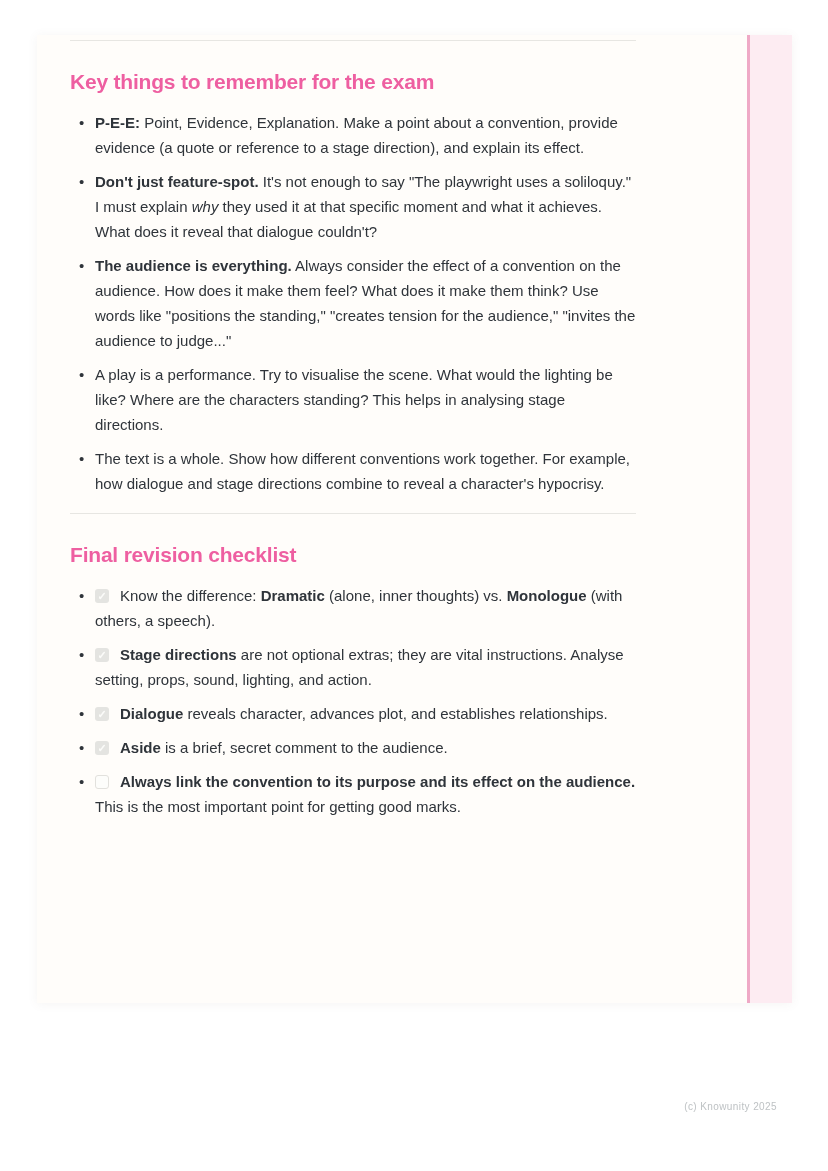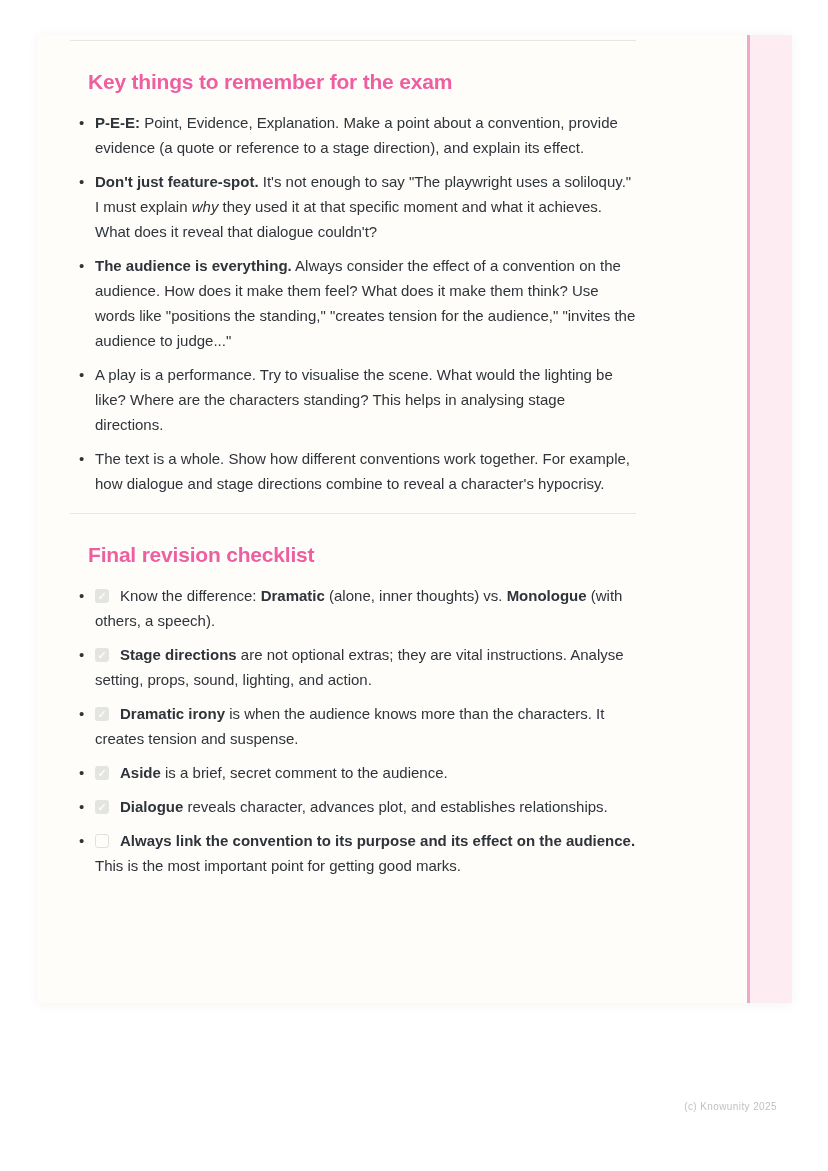--- a/index.html
+++ b/index.html
@@ -46,21 +46,21 @@
     width: 100%;
   }
   .divider.first { margin-top: 5px; }
   .divider.second { margin-top: 17px; }
   h2.section-title {
     color: #ee5fa1;
     font-size: 21px;
     line-height: 26px;
     font-weight: bold;
     letter-spacing: -0.2px;
-    margin: 28px 0 15px 18px;
+    margin: 28px 0 15px 0;
   }
   ul.doc-list {
     list-style: none;
     margin: 0;
     padding: 0;
   }
   ul.doc-list > li {
     position: relative;
     padding-left: 25px;
     margin: 4px 0 9px 0;
@@ -130,21 +130,20 @@
           <li><span class="b">Don't just feature-spot.</span><span> It's not enough to say "The playwright uses a soliloquy." I must explain </span><span class="i">why</span><span> they used it at that specific moment and what it achieves. What does it reveal that dialogue couldn't?</span></li>
           <li><span class="b">The audience is everything.</span><span> Always consider the effect of a convention on the audience. How does it make them feel? What does it make them think? Use words like "positions the standing," "creates tension for the audience," "invites the audience to judge..."</span></li>
           <li><span>A play is a performance. Try to visualise the scene. What would the lighting be like? Where are the characters standing? This helps in analysing stage directions.</span></li>
           <li><span>The text is a whole. Show how different conventions work together. For example, how dialogue and stage directions combine to reveal a character's hypocrisy.</span></li>
         </ul>
       <hr class="divider second">
       <h2 class="section-title">Final revision checklist</h2>
       <ul class="doc-list" id="check-list">
           <li><span class="checkbox checked"></span><span>Know the difference: </span><span class="b">Dramatic</span><span> (alone, inner thoughts) vs. </span><span class="b">Monologue</span><span> (with others, a speech).</span></li>
           <li><span class="checkbox checked"></span><span class="b">Stage directions</span><span> are not optional extras; they are vital instructions. Analyse setting, props, sound, lighting, and action.</span></li>
-          <li><span class="checkbox checked"></span><span class="b">Dramatic irony</span><span> is when the audience knows more than the characters. It creates tension and suspense.</span></li>
+          <li><span class="checkbox checked"></span><span class="b">Dialogue</span><span> reveals character, advances plot, and establishes relationships.</span></li>
           <li><span class="checkbox checked"></span><span class="b">Aside</span><span> is a brief, secret comment to the audience.</span></li>
-          <li><span class="checkbox checked"></span><span class="b">Dialogue</span><span> reveals character, advances plot, and establishes relationships.</span></li>
           <li><span class="checkbox unchecked"></span><span class="b">Always link the convention to its purpose and its effect on the audience.</span><span> This is the most important point for getting good marks.</span></li>
         </ul>
     </div>
   </div>
   <div class="footer">(c) Knowunity 2025</div>
 </div>
 
 </body></html>

